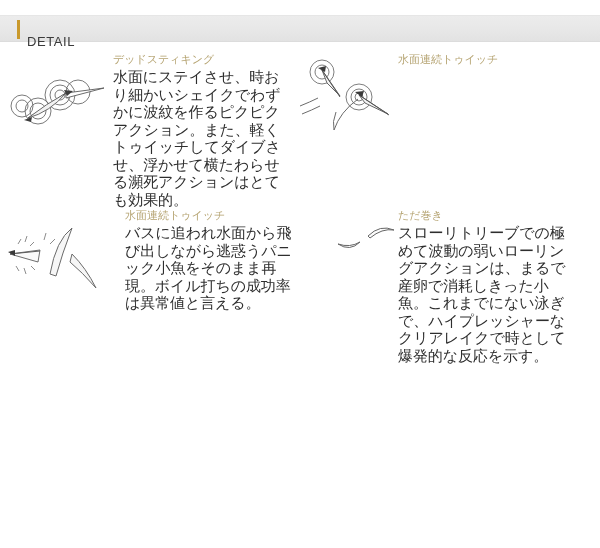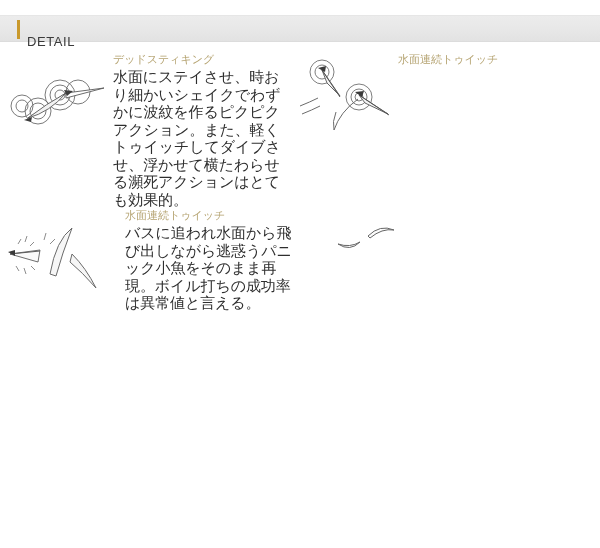--- a/index.html
+++ b/index.html
@@ -169,20 +169,22 @@
 <div class="block" id="block-soft">
   <div class="block-head">水面連続トゥイッチ</div>
 </div>
 
 <div class="block" id="block-cont">
   <div class="block-head">水面連続トゥイッチ</div>
   <div class="block-body">バスに追われ水面から飛び出しながら逃惑うパニック小魚をそのまま再現。ボイル打ちの成功率は異常値と言える。</div>
 </div>
 
 <div class="block" id="block-tada">
+  <div class="block-head">ただ巻き</div>
+  <div class="block-body">スローリトリーブでの極めて波動の弱いローリングアクションは、まるで産卵で消耗しきった小魚。これまでにない泳ぎで、ハイプレッシャーなクリアレイクで時として爆発的な反応を示す。</div>
 </div>
 
 <div class="chart-wrap">
   
   
 
   
 
   
   

